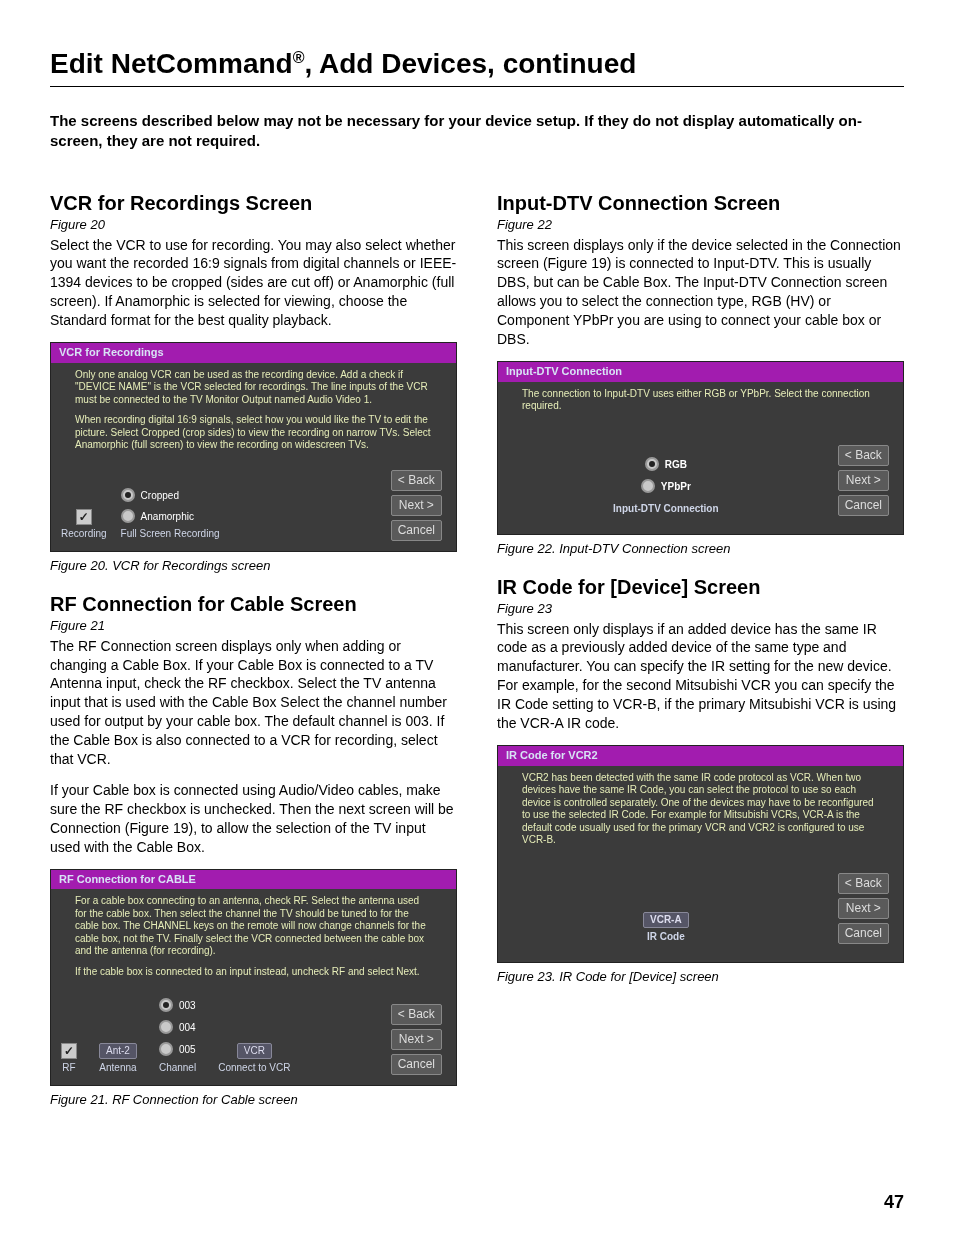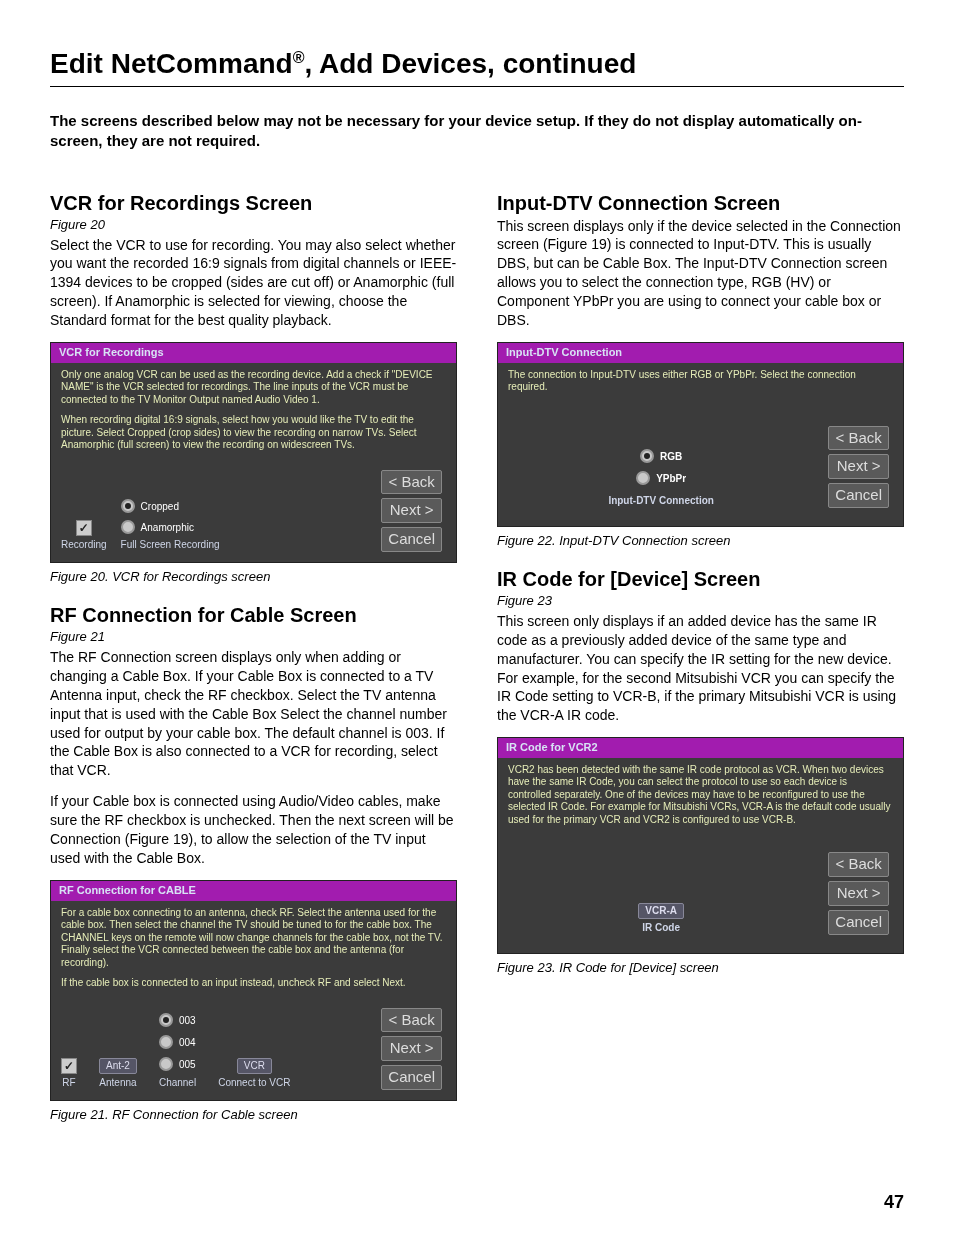--- a/index.html
+++ b/index.html
@@ -55,40 +55,40 @@
     padding: 0 0 8px 0;
     margin-top: 6px;
   }
   .shot-title {
     background: #a21caf;
     color: #d8e2f5;
     font-weight: bold;
     font-size: 11px;
     padding: 3px 8px;
   }
-  .shot-body { padding: 6px 10px; color: #e6edb8; }
+  .shot-body { padding: 6px 24px; color: #e6edb8; }
   .shot-note { margin-bottom: 8px; }
   .shot-row {
     display: flex;
     align-items: flex-end;
     gap: 14px;
     padding: 4px 10px 2px 10px;
   }
   .btn-stack {
     display: flex;
     flex-direction: column;
     gap: 4px;
     margin-left: auto;
     padding-right: 4px;
   }
   .nav-btn {
     background: #5a5a5a;
     border: 1px solid #888;
     color: #ddd;
-    font-size: 15px;
+    font-size: 12px;
     padding: 2px 6px;
     min-width: 44px;
     text-align: center;
     border-radius: 2px;
   }
   .radio {
     display: inline-flex;
     align-items: flex-end;
     gap: 6px;
     margin: 2px 0;
@@ -217,20 +217,21 @@
           <div class="nav-btn">Cancel</div>
         </div>
       </div>
     </div>
     <div class="caption">Figure 21. RF Connection for Cable screen</div>
   </div>
 
   <div class="col">
 
     <h2 class="section-title">Input-DTV Connection Screen</h2>
+    <div class="fig-ref">Figure 22</div>
     <p class="body-text">This screen displays only if the device selected in the Connection screen (Figure 19) is connected to Input-DTV.  This is usually DBS, but can be Cable Box.  The Input-DTV Connection screen allows you to select the connection type, RGB (HV) or Component YPbPr you are using to connect your cable box or DBS.</p>
 
     <div class="shot">
       <div class="shot-title">Input-DTV Connection</div>
       <div class="shot-body">
         <div class="shot-note">The connection to Input-DTV uses either RGB or YPbPr.  Select the connection required.</div>
       </div>
       <div class="shot-row" style="padding-top:18px; padding-bottom:10px;">
         <div style="flex:1;"></div>
         <div class="mini-col radio-list" style="align-items:center;">

